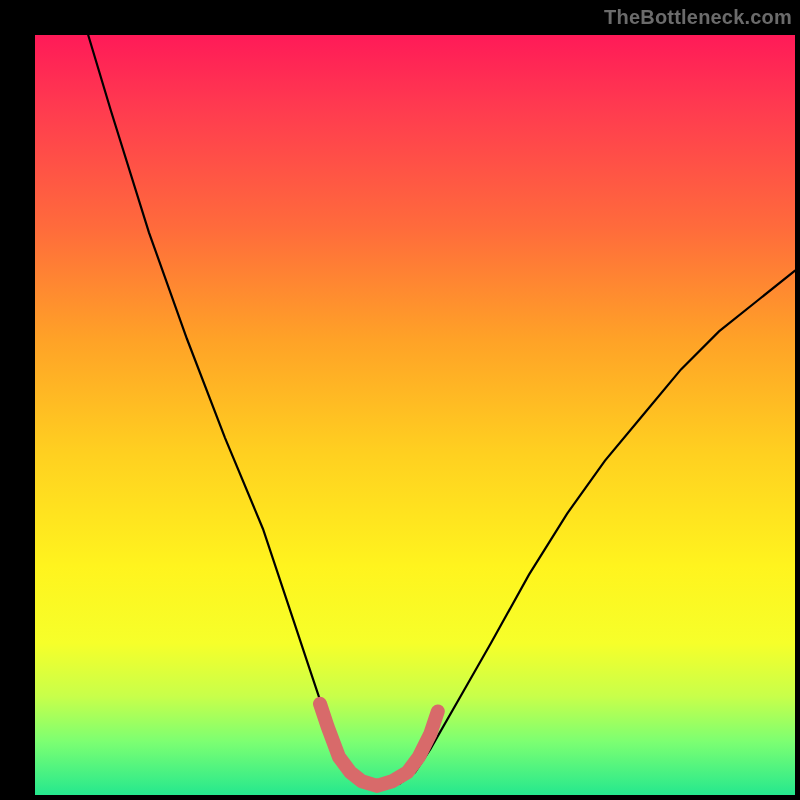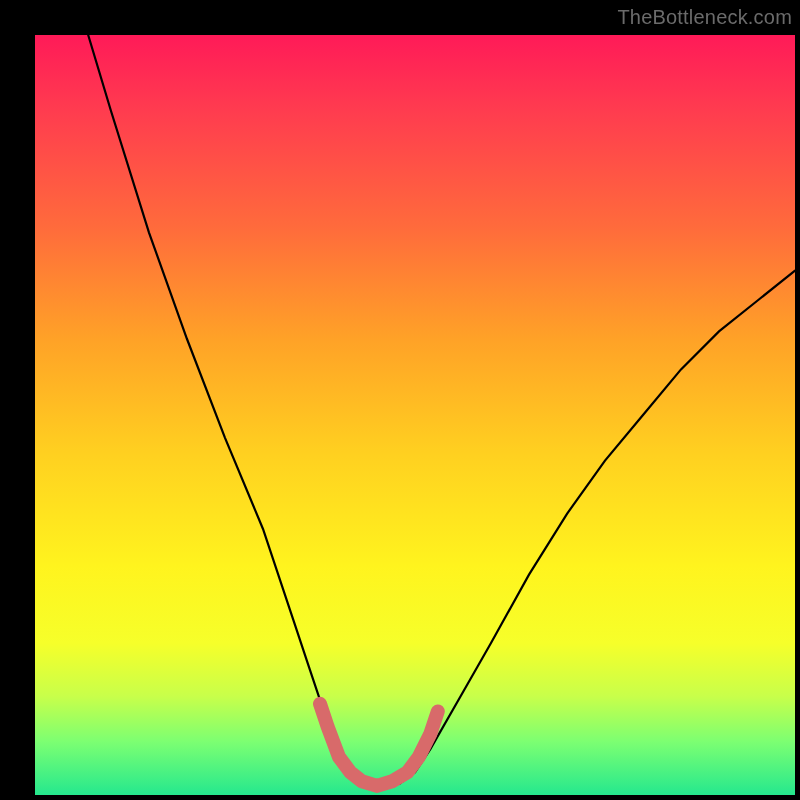--- a/index.html
+++ b/index.html
@@ -10,20 +10,21 @@
     background: #000;
     overflow: hidden;
   }
   .frame {
     position: absolute;
     left: 0;
     top: 0;
     width: 800px;
     height: 568px;
     background: #000;
+    font-weight: bold;
   }
   .plot-area {
     position: absolute;
     left: 35px;
     top: 35px;
     width: 760px;
     height: 760px;
     background: linear-gradient(to bottom,
       #ff1a58 0%,
       #ff3c4f 10%,

